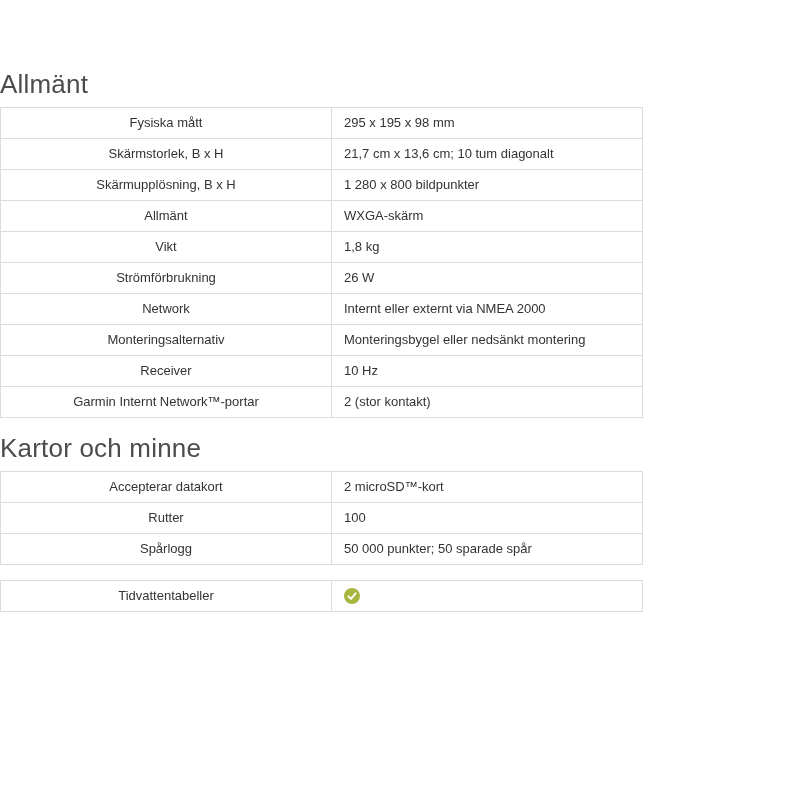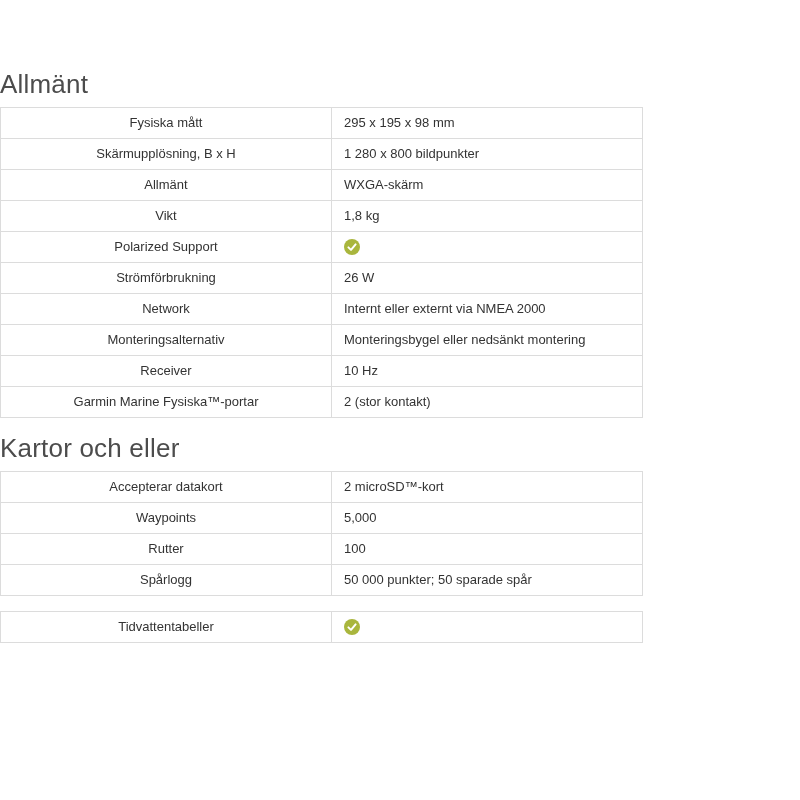--- a/index.html
+++ b/index.html
@@ -59,76 +59,65 @@
   <div id="sections">
       <section class="spec-section">
         <h2 class="section-title">Allmänt</h2>
         <table class="spec-table">
           <tbody>
             <tr>
               <td class="label-cell"><span>Fysiska mått</span></td>
               <td class="value-cell"><span>295 x 195 x 98 mm</span></td>
             </tr>
             <tr>
+              <td class="label-cell"><span>Skärmstorlek, B x H</span></td>
+              <td class="value-cell"><span>21,7 cm x 13,6 cm; 10 tum diagonalt</span></td>
+            </tr>
+            <tr>
               <td class="label-cell"><span>Skärmupplösning, B x H</span></td>
               <td class="value-cell"><span>1 280 x 800 bildpunkter</span></td>
             </tr>
             <tr>
               <td class="label-cell"><span>Allmänt</span></td>
               <td class="value-cell"><span>WXGA-skärm</span></td>
             </tr>
             <tr>
               <td class="label-cell"><span>Vikt</span></td>
               <td class="value-cell"><span>1,8 kg</span></td>
-            </tr>
-            <tr>
-              <td class="label-cell"><span>Polarized Support</span></td>
-              <td class="value-cell">
-                <span class="check-icon-wrap">
-                  <svg width="16" height="16" viewBox="0 0 16 16">
-                    <circle cx="8" cy="8" r="8" fill="#a9b63d"></circle>
-                    <path d="M4.4 8.4 L7 10.9 L11.6 5.4" stroke="#ffffff" stroke-width="2" fill="none" stroke-linecap="round" stroke-linejoin="round"></path>
-                  </svg>
-                </span>
-              </td>
             </tr>
             <tr>
               <td class="label-cell"><span>Strömförbrukning</span></td>
               <td class="value-cell"><span>26 W</span></td>
             </tr>
             <tr>
               <td class="label-cell"><span>Network</span></td>
               <td class="value-cell"><span>Internt eller externt via NMEA 2000</span></td>
             </tr>
             <tr>
               <td class="label-cell"><span>Monteringsalternativ</span></td>
               <td class="value-cell"><span>Monteringsbygel eller nedsänkt montering</span></td>
             </tr>
             <tr>
               <td class="label-cell"><span>Receiver</span></td>
               <td class="value-cell"><span>10 Hz</span></td>
             </tr>
             <tr>
-              <td class="label-cell"><span>Garmin Marine Fysiska™-portar</span></td>
+              <td class="label-cell"><span>Garmin Internt Network™-portar</span></td>
               <td class="value-cell"><span>2 (stor kontakt)</span></td>
             </tr>
           </tbody>
         </table>
       </section>
       <section class="spec-section">
-        <h2 class="section-title">Kartor och eller</h2>
+        <h2 class="section-title">Kartor och minne</h2>
         <table class="spec-table">
           <tbody>
             <tr>
               <td class="label-cell"><span>Accepterar datakort</span></td>
               <td class="value-cell"><span>2 microSD™-kort</span></td>
-            </tr>
-            <tr>
-              <td class="label-cell"><span>Waypoints</span></td>
-              <td class="value-cell"><span>5,000</span></td>
             </tr>
             <tr>
               <td class="label-cell"><span>Rutter</span></td>
               <td class="value-cell"><span>100</span></td>
             </tr>
             <tr>
               <td class="label-cell"><span>Spårlogg</span></td>
               <td class="value-cell"><span>50 000 punkter; 50 sparade spår</span></td>
             </tr>
           </tbody>

